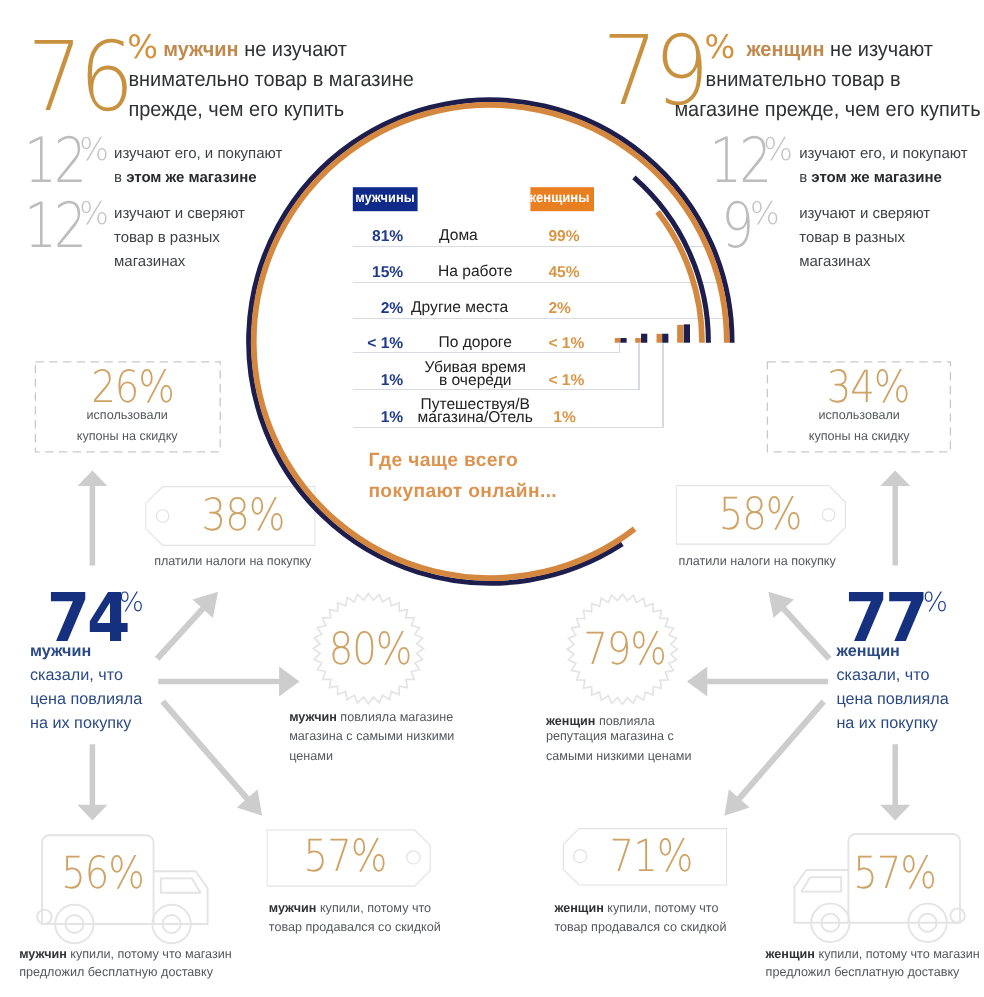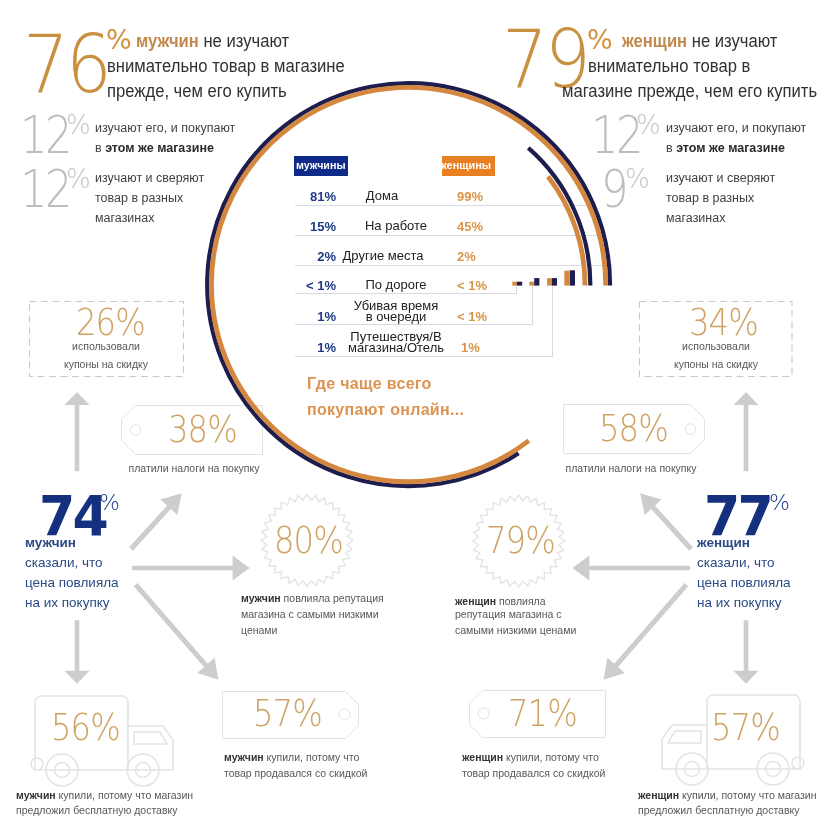--- a/index.html
+++ b/index.html
@@ -137,21 +137,21 @@
 
   <div class="bigpct" style="left:711px;top:709px;">57%</div>
   <div class="cap" style="left:638px;top:788px;"><b>женщин</b><span> купили, потому что магазин</span></div>
   <div class="cap" style="left:638px;top:803px;">предложил бесплатную доставку</div>
 
   <svg width="820" height="831" viewBox="0 0 820 831" style="position:absolute;left:0;top:0;">
 <path d="M307.0 494.5 L311.0 500.2 L316.0 495.4 L318.8 501.7 L324.6 498.0 L326.1 504.8 L332.6 502.3 L332.7 509.2 L339.5 508.0 L338.3 514.8 L345.2 514.9 L342.7 521.4 L349.5 522.9 L345.8 528.7 L352.1 531.5 L347.3 536.5 L353.0 540.5 L347.3 544.5 L352.1 549.5 L345.8 552.3 L349.5 558.1 L342.7 559.6 L345.2 566.1 L338.3 566.2 L339.5 573.0 L332.7 571.8 L332.6 578.7 L326.1 576.2 L324.6 583.0 L318.8 579.3 L316.0 585.6 L311.0 580.8 L307.0 586.5 L303.0 580.8 L298.0 585.6 L295.2 579.3 L289.4 583.0 L287.9 576.2 L281.4 578.7 L281.3 571.8 L274.5 573.0 L275.7 566.2 L268.8 566.1 L271.3 559.6 L264.5 558.1 L268.2 552.3 L261.9 549.5 L266.7 544.5 L261.0 540.5 L266.7 536.5 L261.9 531.5 L268.2 528.7 L264.5 522.9 L271.3 521.4 L268.8 514.9 L275.7 514.8 L274.5 508.0 L281.3 509.2 L281.4 502.3 L287.9 504.8 L289.4 498.0 L295.2 501.7 L298.0 495.4 L303.0 500.2 Z" fill="none" stroke="#e4e4e4" stroke-width="1.4" stroke-linejoin="miter"></path>
 <path d="M518.7 495.0 L522.7 500.7 L527.7 495.9 L530.5 502.2 L536.3 498.5 L537.8 505.3 L544.3 502.8 L544.4 509.7 L551.2 508.5 L550.0 515.3 L556.9 515.4 L554.4 521.9 L561.2 523.4 L557.5 529.2 L563.8 532.0 L559.0 537.0 L564.7 541.0 L559.0 545.0 L563.8 550.0 L557.5 552.8 L561.2 558.6 L554.4 560.1 L556.9 566.6 L550.0 566.7 L551.2 573.5 L544.4 572.3 L544.3 579.2 L537.8 576.7 L536.3 583.5 L530.5 579.8 L527.7 586.1 L522.7 581.3 L518.7 587.0 L514.7 581.3 L509.7 586.1 L506.9 579.8 L501.1 583.5 L499.6 576.7 L493.1 579.2 L493.0 572.3 L486.2 573.5 L487.4 566.7 L480.5 566.6 L483.0 560.1 L476.2 558.6 L479.9 552.8 L473.6 550.0 L478.4 545.0 L472.7 541.0 L478.4 537.0 L473.6 532.0 L479.9 529.2 L476.2 523.4 L483.0 521.9 L480.5 515.4 L487.4 515.3 L486.2 508.5 L493.0 509.7 L493.1 502.8 L499.6 505.3 L501.1 498.5 L506.9 502.2 L509.7 495.9 L514.7 500.7 Z" fill="none" stroke="#e4e4e4" stroke-width="1.4" stroke-linejoin="miter"></path>
   </svg>
   <div class="bigpct" style="left:274px;top:522px;">80%</div>
-  <div class="cap" style="left:241px;top:591px;"><b>мужчин</b><span> повлияла репутация</span></div>
+  <div class="cap" style="left:241px;top:591px;"><b>мужчин</b><span> повлияла магазине</span></div>
   <div class="cap" style="left:241px;top:607px;">магазина с самыми низкими</div>
   <div class="cap" style="left:241px;top:623px;">ценами</div>
 
   <div class="bigpct" style="left:486px;top:522px;">79%</div>
   <div class="cap" style="left:455px;top:594px;"><b>женщин</b><span> повлияла</span></div>
   <div class="cap" style="left:455px;top:607px;">репутация магазина с</div>
   <div class="cap" style="left:455px;top:623px;">самыми низкими ценами</div>
 
   <div class="prnum" style="left:39px;top:488px;">74</div>
   <div class="prpct" style="left:99px;top:492px;">%</div>

